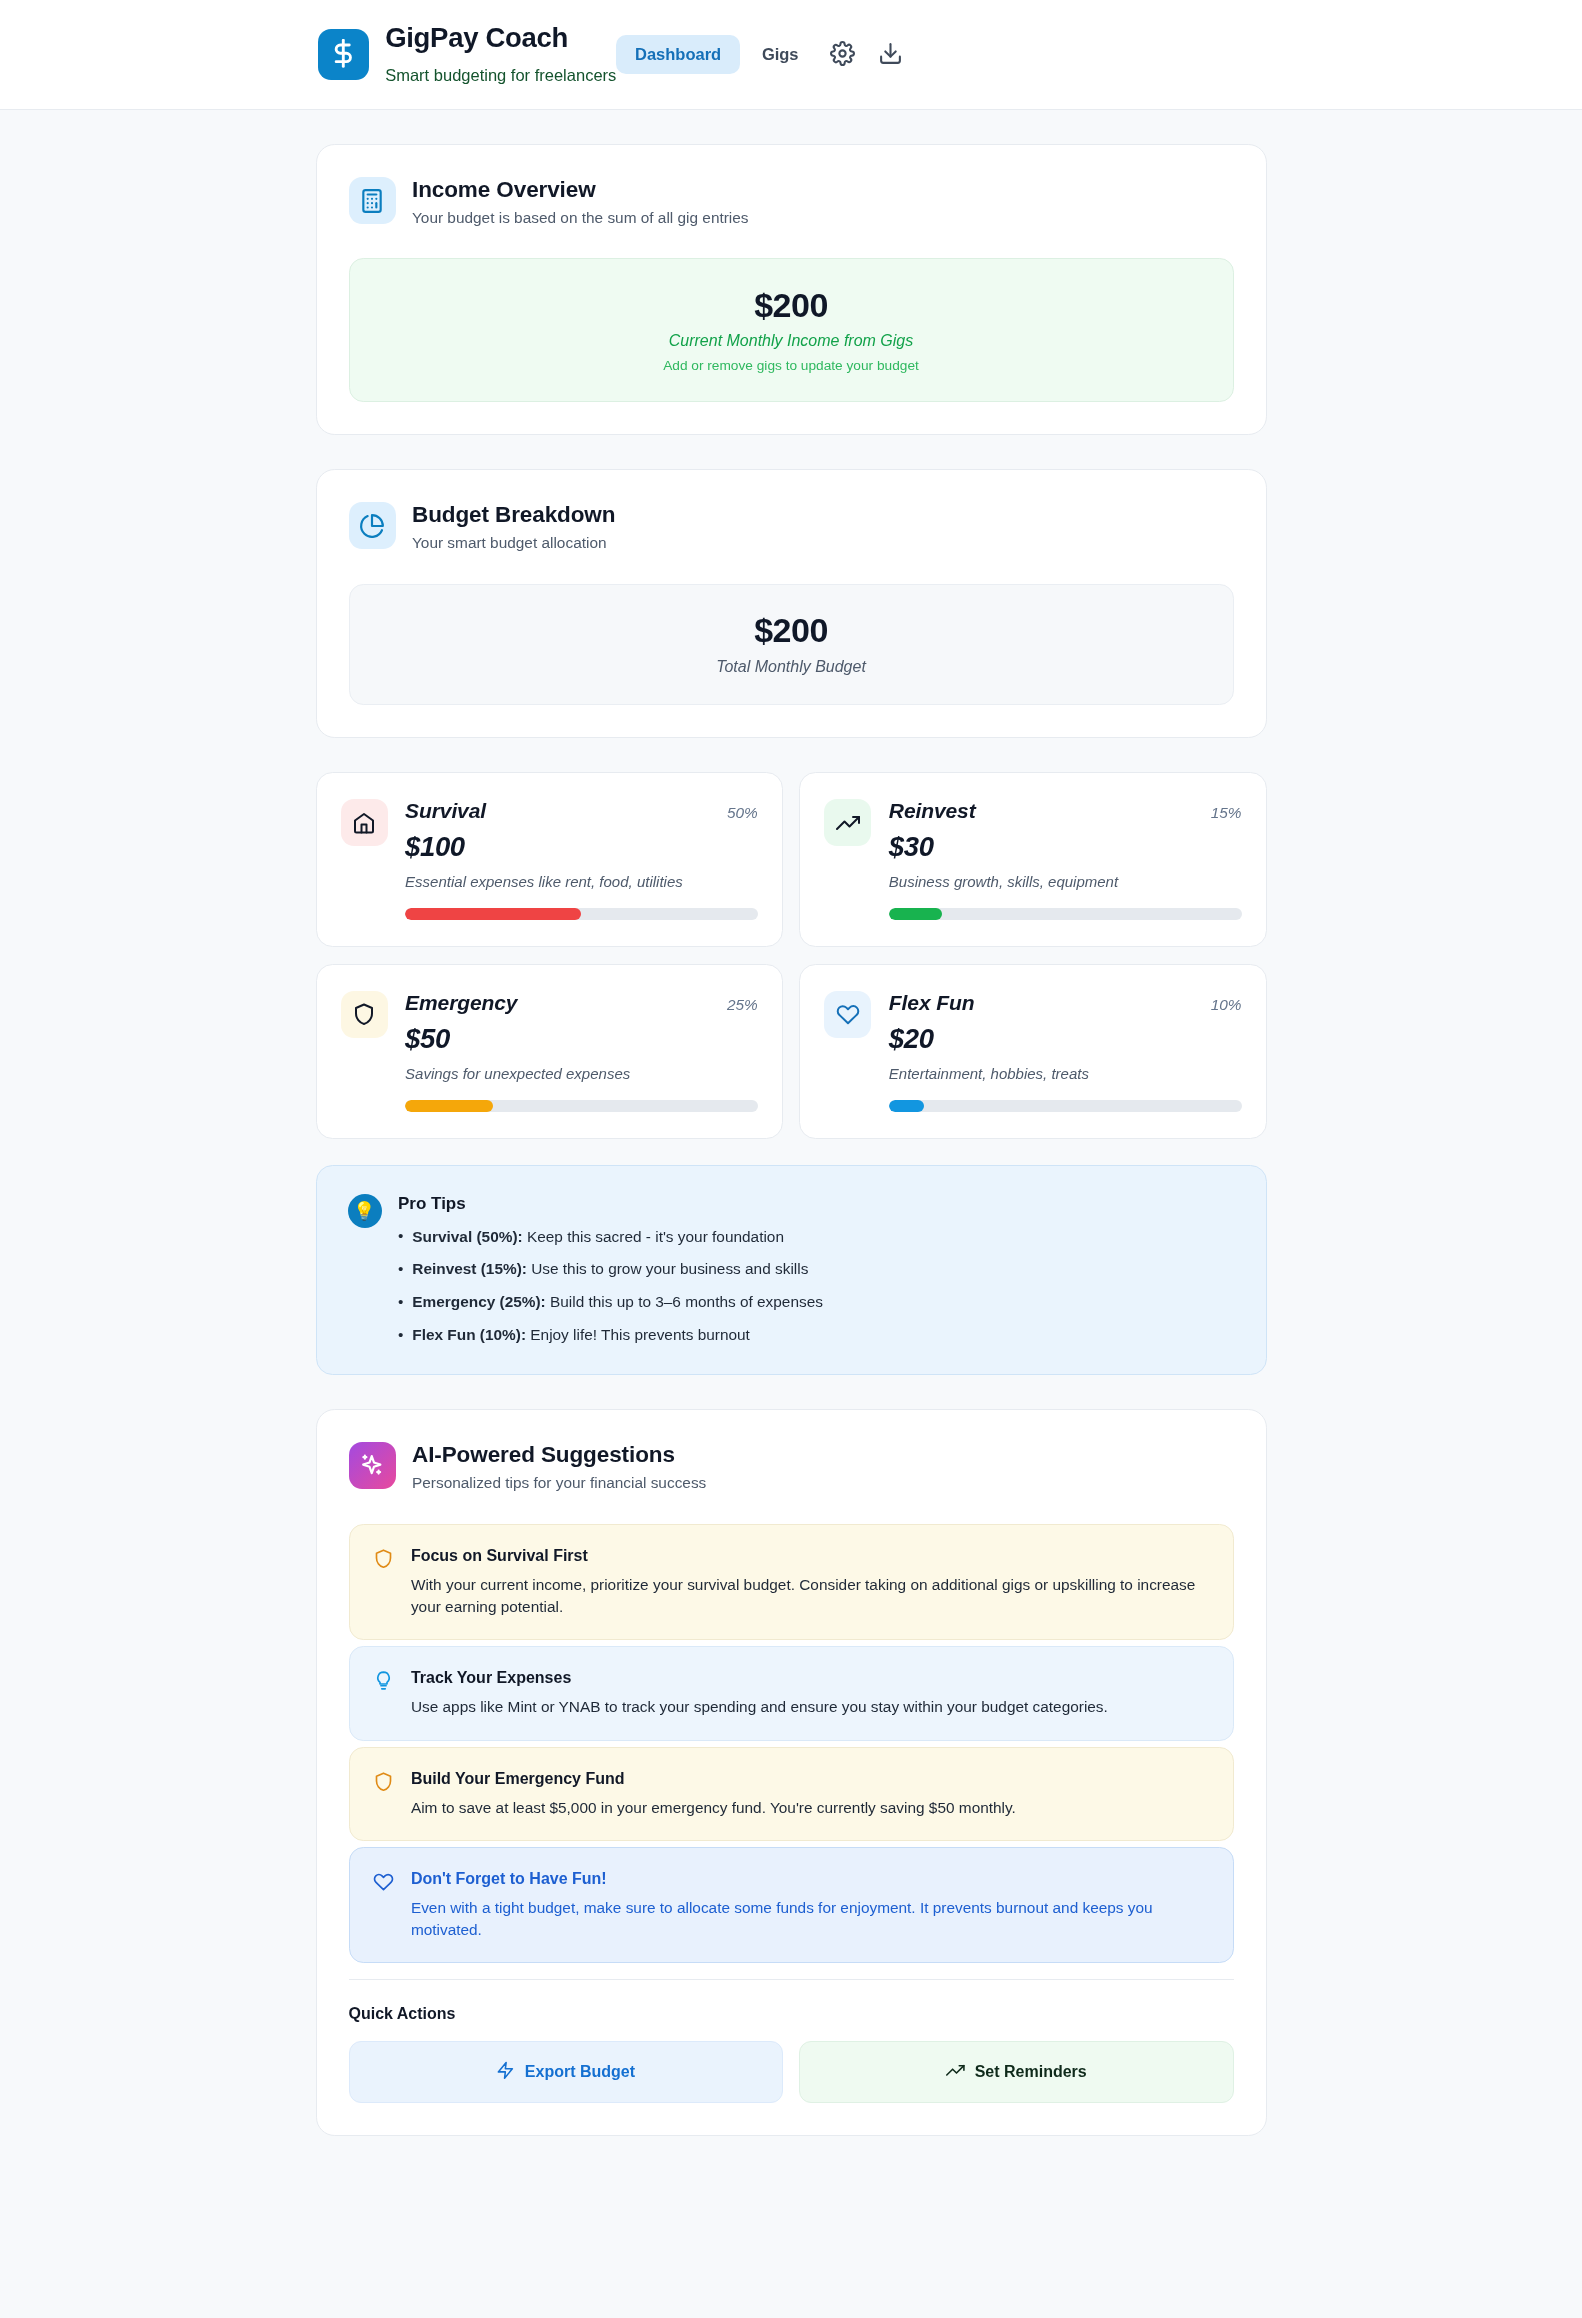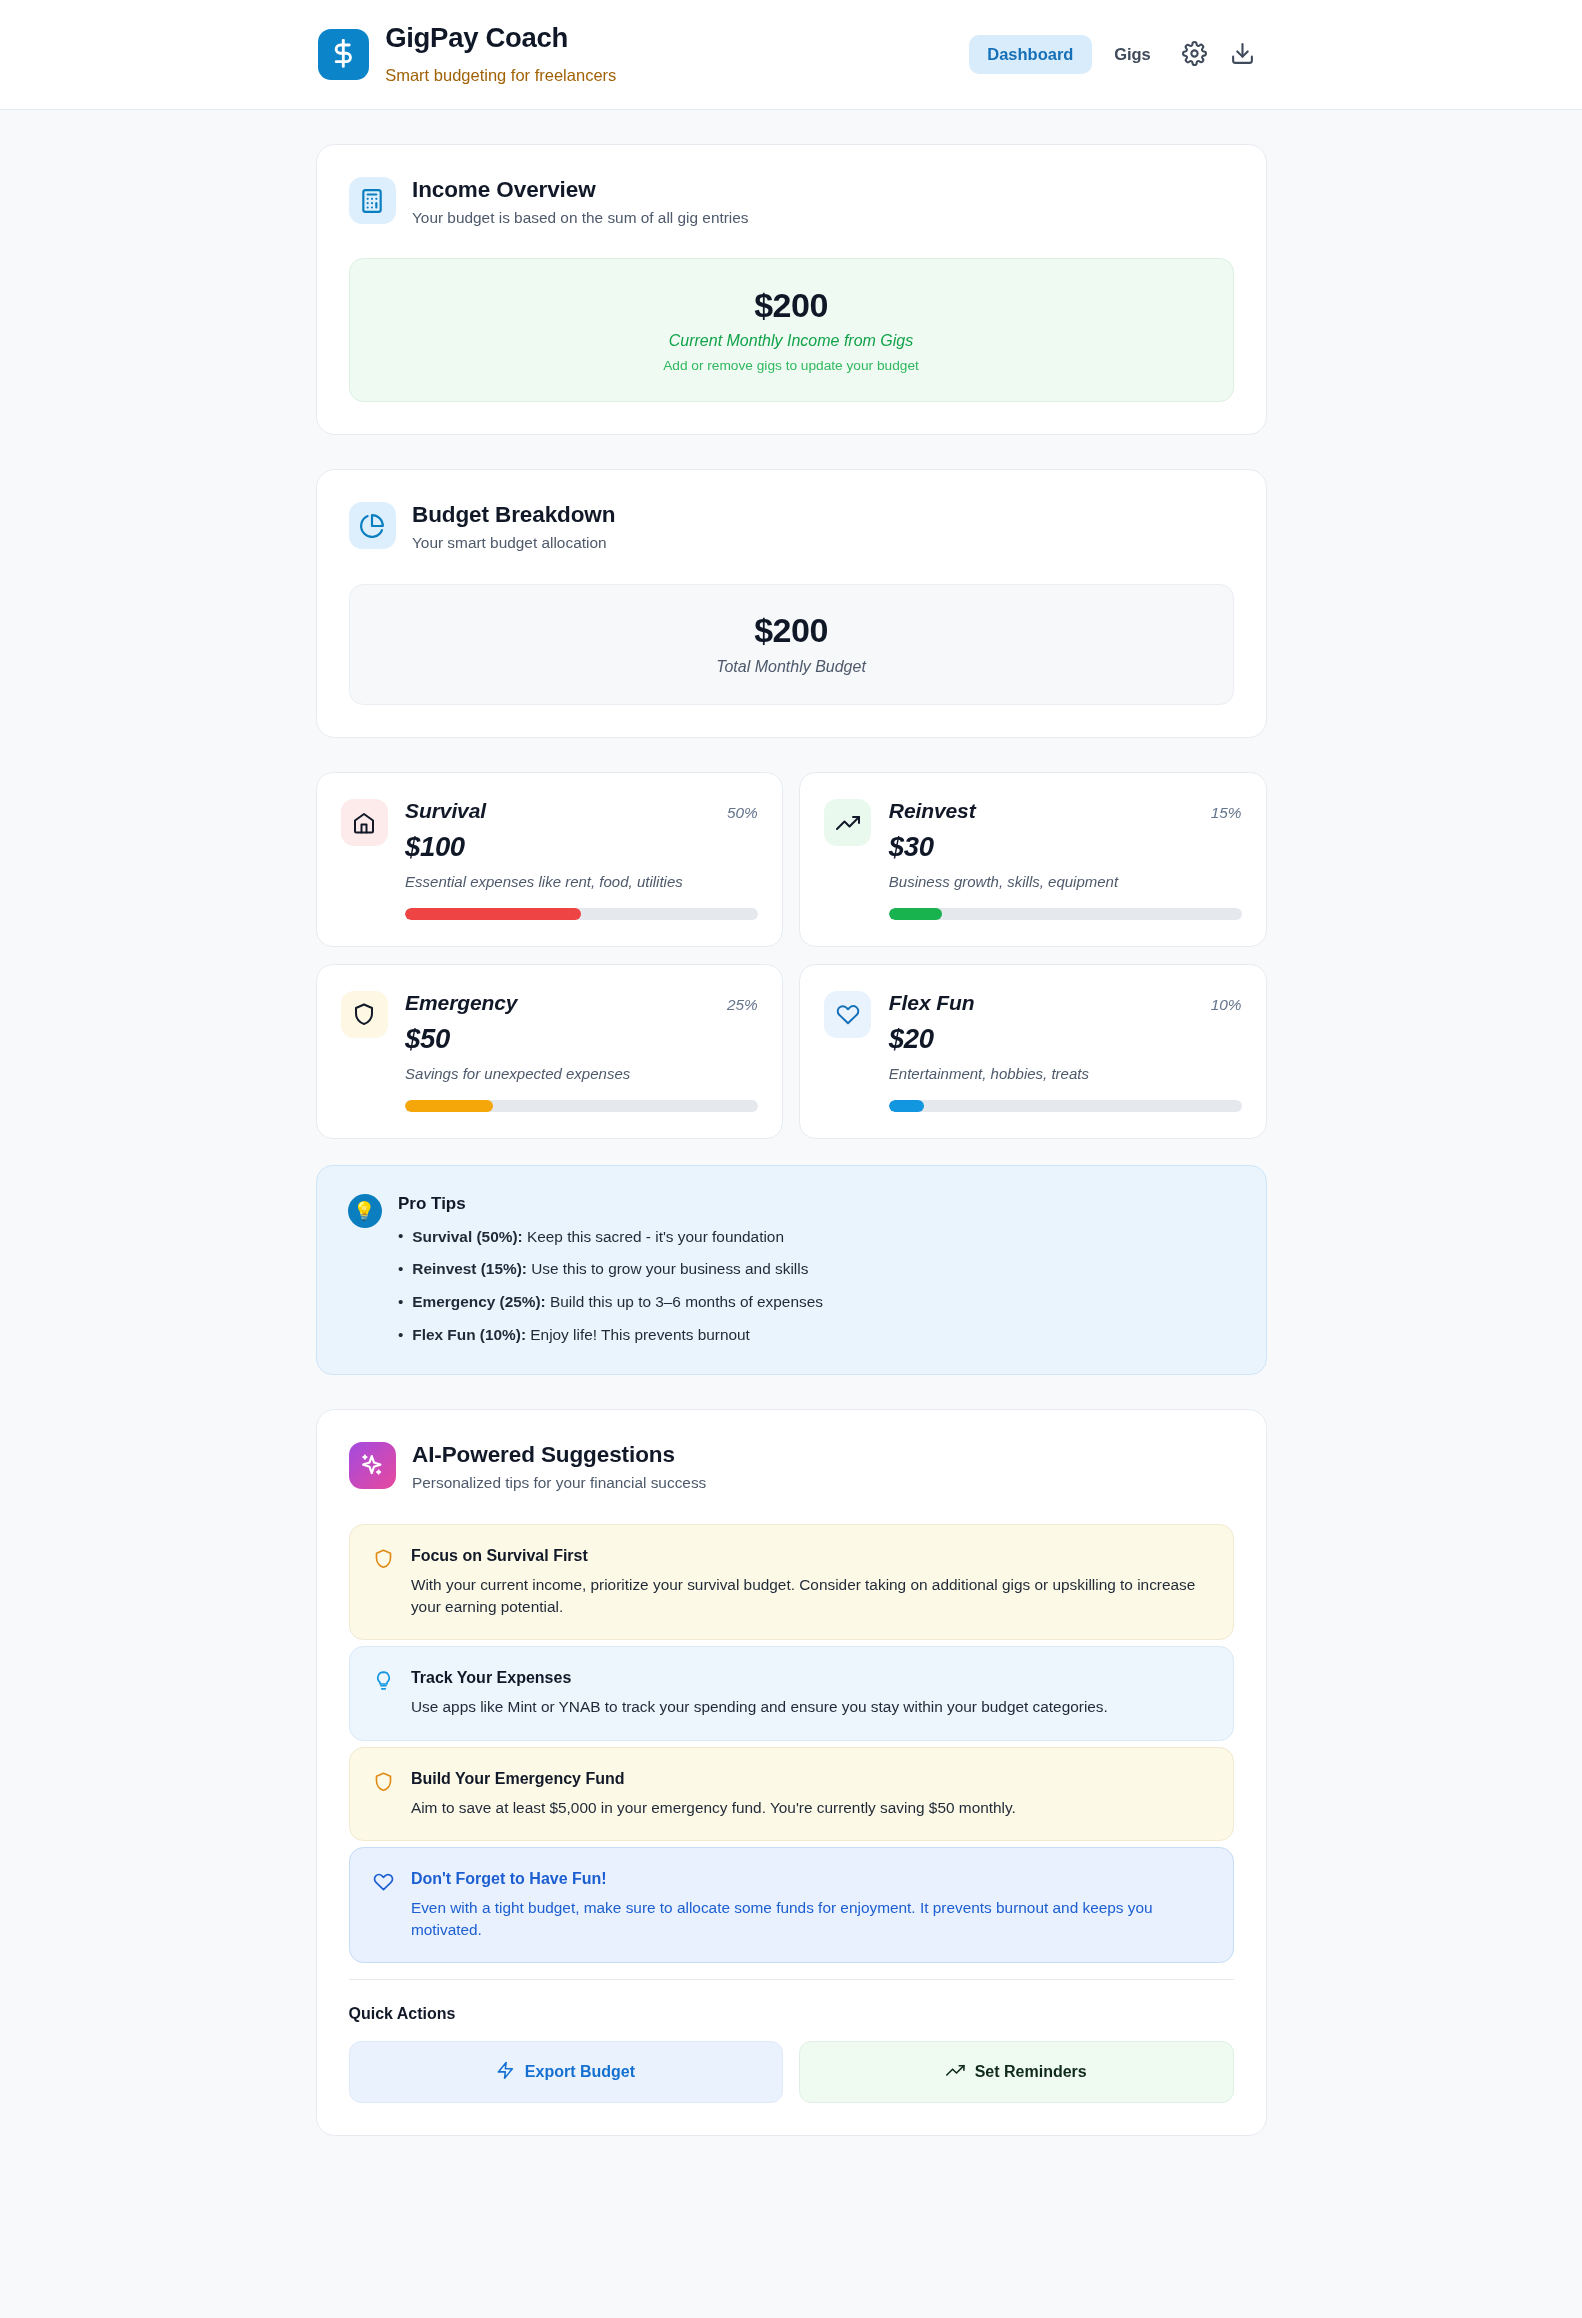--- a/index.html
+++ b/index.html
@@ -18,42 +18,41 @@
     height: 110px;
     display: flex;
     align-items: center;
     flex-shrink: 0;
   }
   .header-inner {
     width: 951px;
     margin: 0 auto;
     display: flex;
     align-items: center;
-    justify-content: space-between;
     padding: 0 2.2px;
   }
   .brand { display: flex; align-items: center; gap: 16.5px; }
   .brand-logo {
     width: 51px; height: 51px;
     border-radius: 13px;
     background: #0b84c9;
     display: flex; align-items: center; justify-content: center;
     flex-shrink: 0;
   }
   .brand-logo svg { width: 28.6px; height: 28.6px; }
   .brand-title {
     font-size: 27.5px;
     font-weight: 700;
     color: #101828;
     letter-spacing: -0.3px;
     line-height: 1.12;
   }
   .brand-sub {
     font-size: 16.5px;
-    color: #a16207;
+    color: #14532d;
     margin-top: 12px;
     line-height: 1.2;
   }
   .header-nav { display: flex; align-items: center; gap: 5.5px; }
   .nav-pill {
     font-size: 16.5px;
     font-weight: 600;
     color: #1570b8;
     background: #d9ecfb;
     border-radius: 10px;

